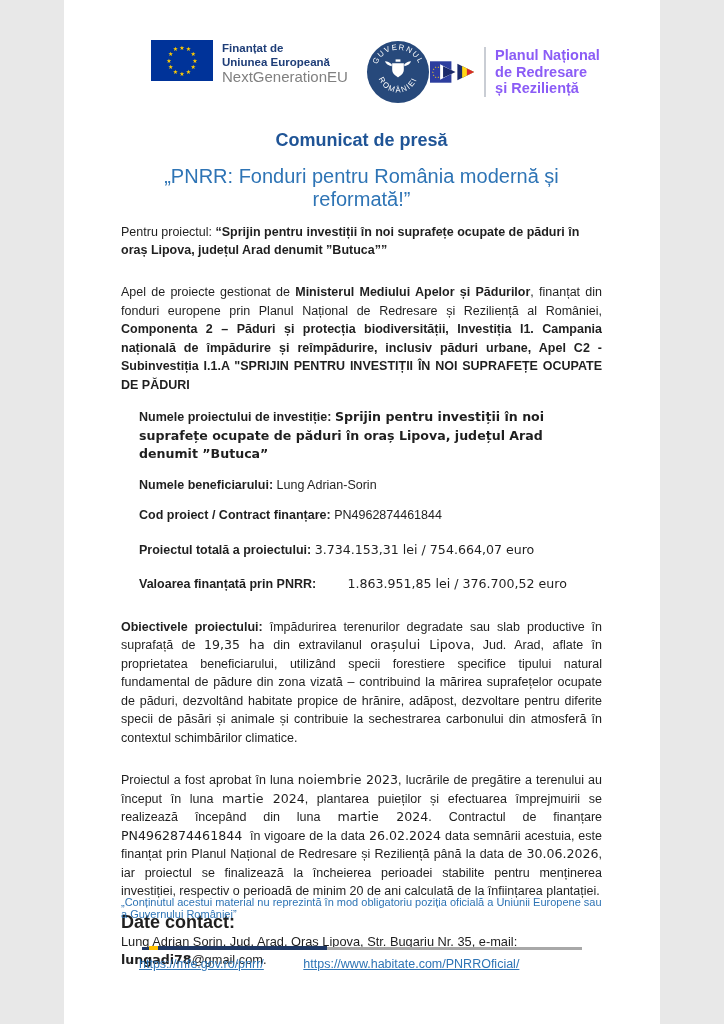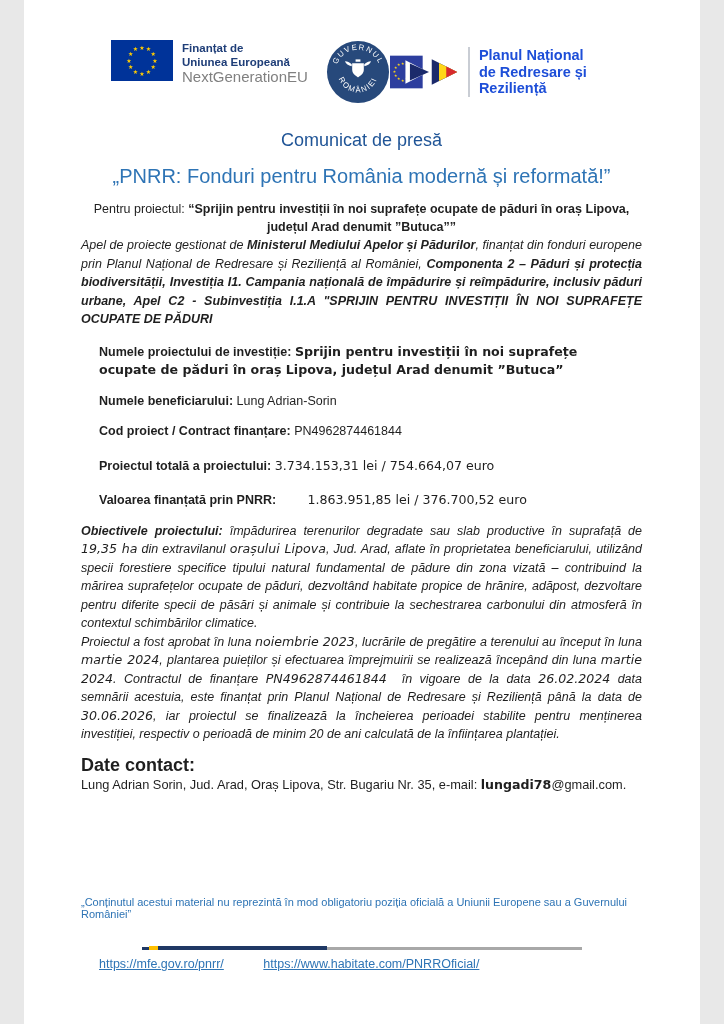--- a/index.html
+++ b/index.html
@@ -1,37 +1,37 @@
 <!DOCTYPE html>
 <html><head>
 <meta charset="utf-8">
 <style>
   html,body{margin:0;padding:0;background:#e8e8e8;}
   .page{
-    position:relative;width:676px;height:1024px;margin:0 auto;background:#fff;
+    position:relative;width:596px;height:1024px;margin:0 auto;background:#fff;
     font-family:"Liberation Sans",sans-serif;color:#1f1f1f;overflow:hidden;
     box-sizing:border-box;
   }
   .content{padding:40px 58px 0 57px;}
   
   .logo-row{display:flex;justify-content:space-between;align-items:flex-start;height:68px;}
   .eu-logo{display:flex;gap:9px;margin-left:30px;align-items:flex-start;}
   .eu-logo-text{padding-top:1px;line-height:14px;font-size:11.5px;}
   .eu-logo-text .l1,.eu-logo-text .l2{font-weight:bold;color:#1f3e78;}
   .eu-logo-text .l3{color:#808080;font-size:15px;padding-top:1px;}
   .gov-logo{margin-top:0px;margin-left:18px;}
   .pnrr-logo{display:flex;align-items:center;gap:9px;margin-top:7px;}
   .pnrr-text{border-left:2px solid #c9cdd4;padding-left:9px;font-weight:bold;
-    color:#1d4ed8;font-size:14.5px;line-height:16.5px;}
+    color:#8b5cf6;font-size:14.5px;line-height:16.5px;}
   
-  .doc-title{margin-top:22px;text-align:center;font-size:18px;font-weight:normal;color:#1f5496;}
+  .doc-title{margin-top:22px;text-align:center;font-size:18px;font-weight:bold;color:#1f5496;}
   .doc-subtitle{margin-top:14px;text-align:center;font-size:20px;color:#2e74b5;}
-  .intro{margin-top:12px;text-align:center;font-size:12.5px;line-height:18px;}
+  .intro{margin-top:12px;font-size:12.5px;line-height:18px;}
   
-  .para{margin-top:0;text-align:justify;font-size:12.5px;line-height:18.5px;font-style:italic;}
+  .para{margin-top:24px;text-align:justify;font-size:12.5px;line-height:18.5px;}
   .details{margin:14px 10px 0 18px;font-size:12.5px;line-height:18.5px;}
   .detail-row{margin-bottom:12px;}
   .detail-row.sp{margin-bottom:16px;}
   .b{font-weight:bold;}
   .alt{font-family:"DejaVu Sans",sans-serif;font-size:12.6px;}
   .finalized{margin-top:11px;font-size:12.5px;}
   .contact-label{margin-top:11px;font-size:18px;font-weight:bold;}
   .contact-line{margin-top:0;font-size:12.8px;line-height:18px;}
   
   .footer{position:absolute;top:896px;left:57px;right:58px;text-align:left;}

